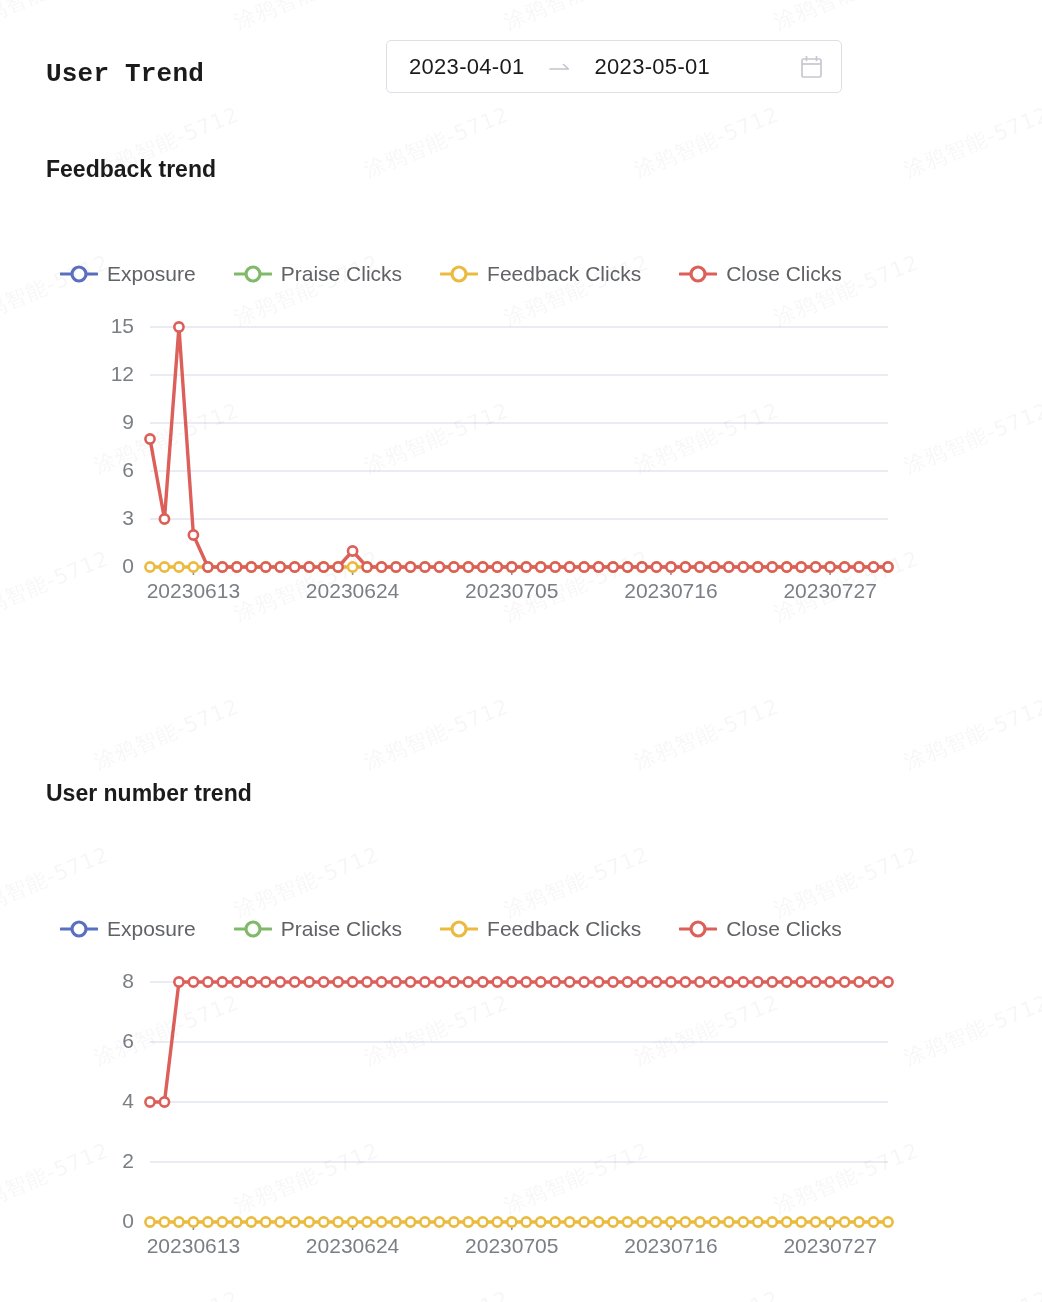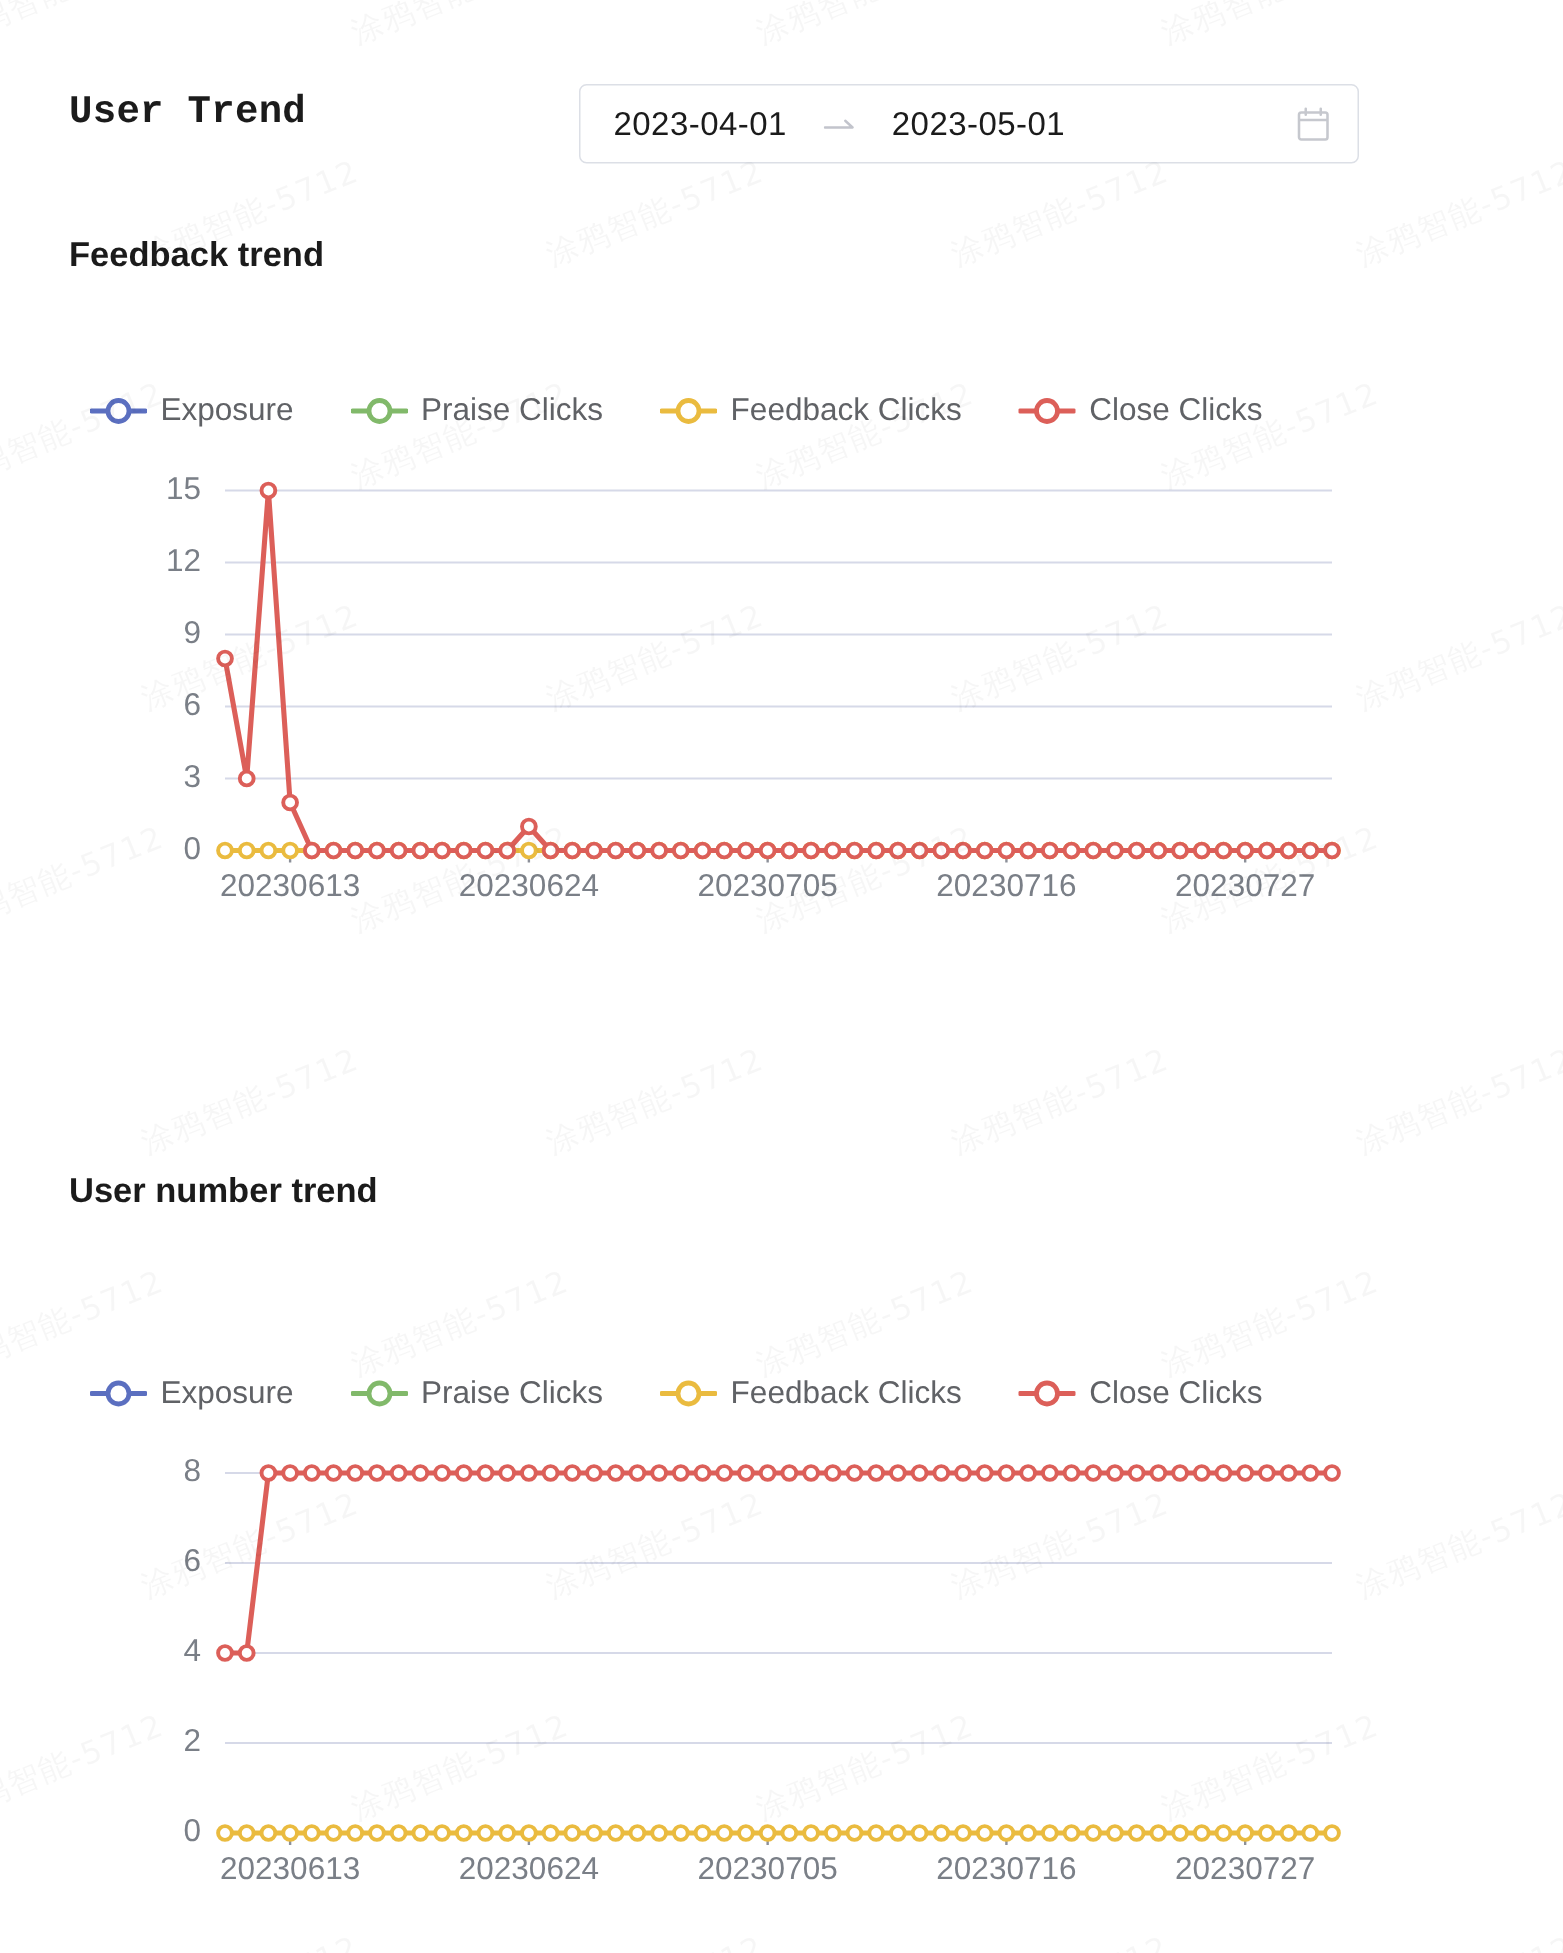--- a/index.html
+++ b/index.html
@@ -46,22 +46,22 @@
   #page-title {
     font-size: 26px;
     font-weight: 700;
     color: #1b1b1b;
     letter-spacing: 0.2px;
     line-height: 1;
     font-family: Liberation Mono, monospace;
   }
   #date-range-picker {
     position: absolute;
-    left: 386px; top: 56px;
-    width: 520px; height: 53px;
+    left: 386px; top: 40px;
+    width: 456px; height: 53px;
     border: 1px solid #dcdfe6;
     border-radius: 5px;
     background: #fff;
     display: flex; align-items: center;
     padding: 0 18px 0 22px;
     z-index: 10;
   }
   .dp-date {
     font-size: 22px;
     color: #1b1b1b;

